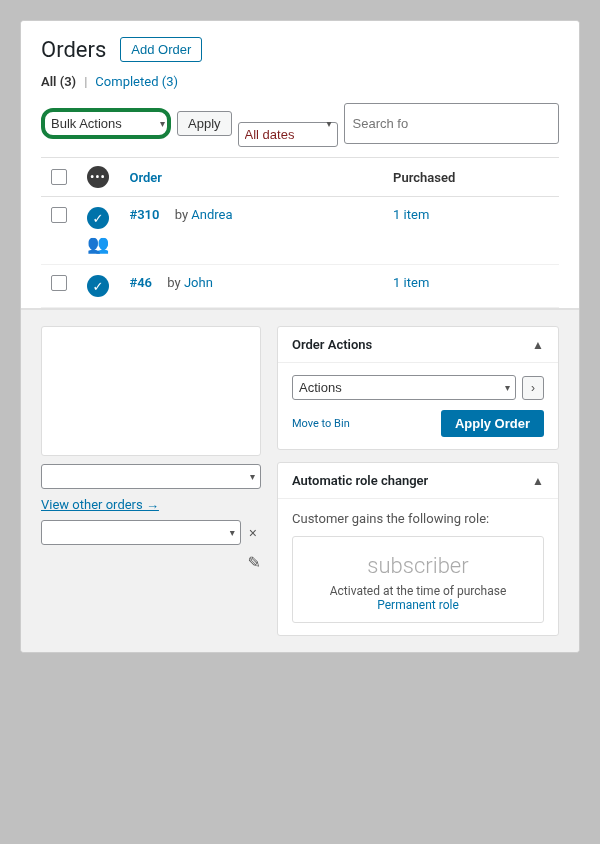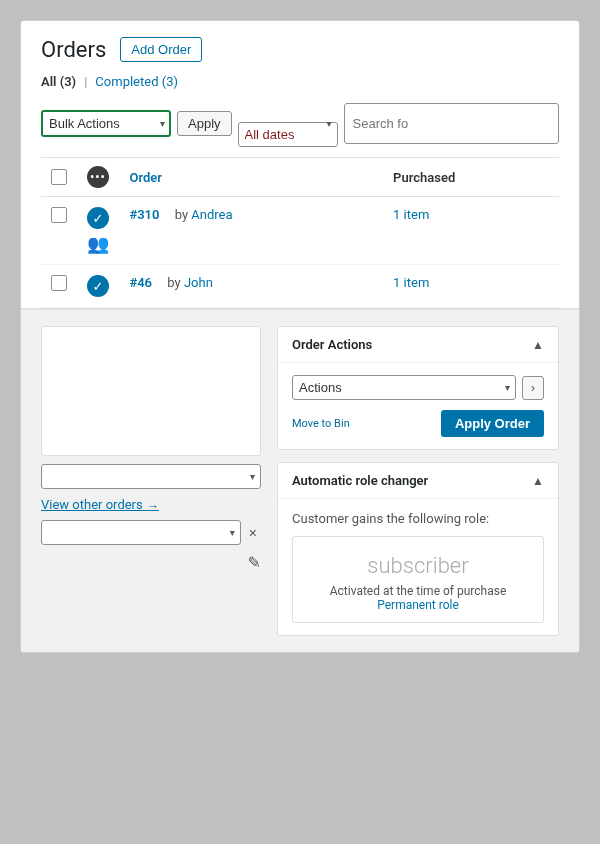--- a/index.html
+++ b/index.html
@@ -65,25 +65,25 @@
       color: #0073aa;
       text-decoration: none;
     }
     .bulk-actions-bar {
       display: flex;
       align-items: center;
       gap: 6px;
       margin-bottom: 10px;
     }
     .bulk-actions-select {
-      border: 2px solid #15803d;
+      border: 4px solid #15803d;
       background: #fff;
       padding: 4px 6px;
       font-size: 13px;
-      border-radius: 3px;
+      border-radius: 12px;
       min-width: 130px;
       color: #333;
       appearance: none;
       cursor: pointer;
     }
     .select-wrapper {
       position: relative;
       display: inline-flex;
       align-items: center;
     }

